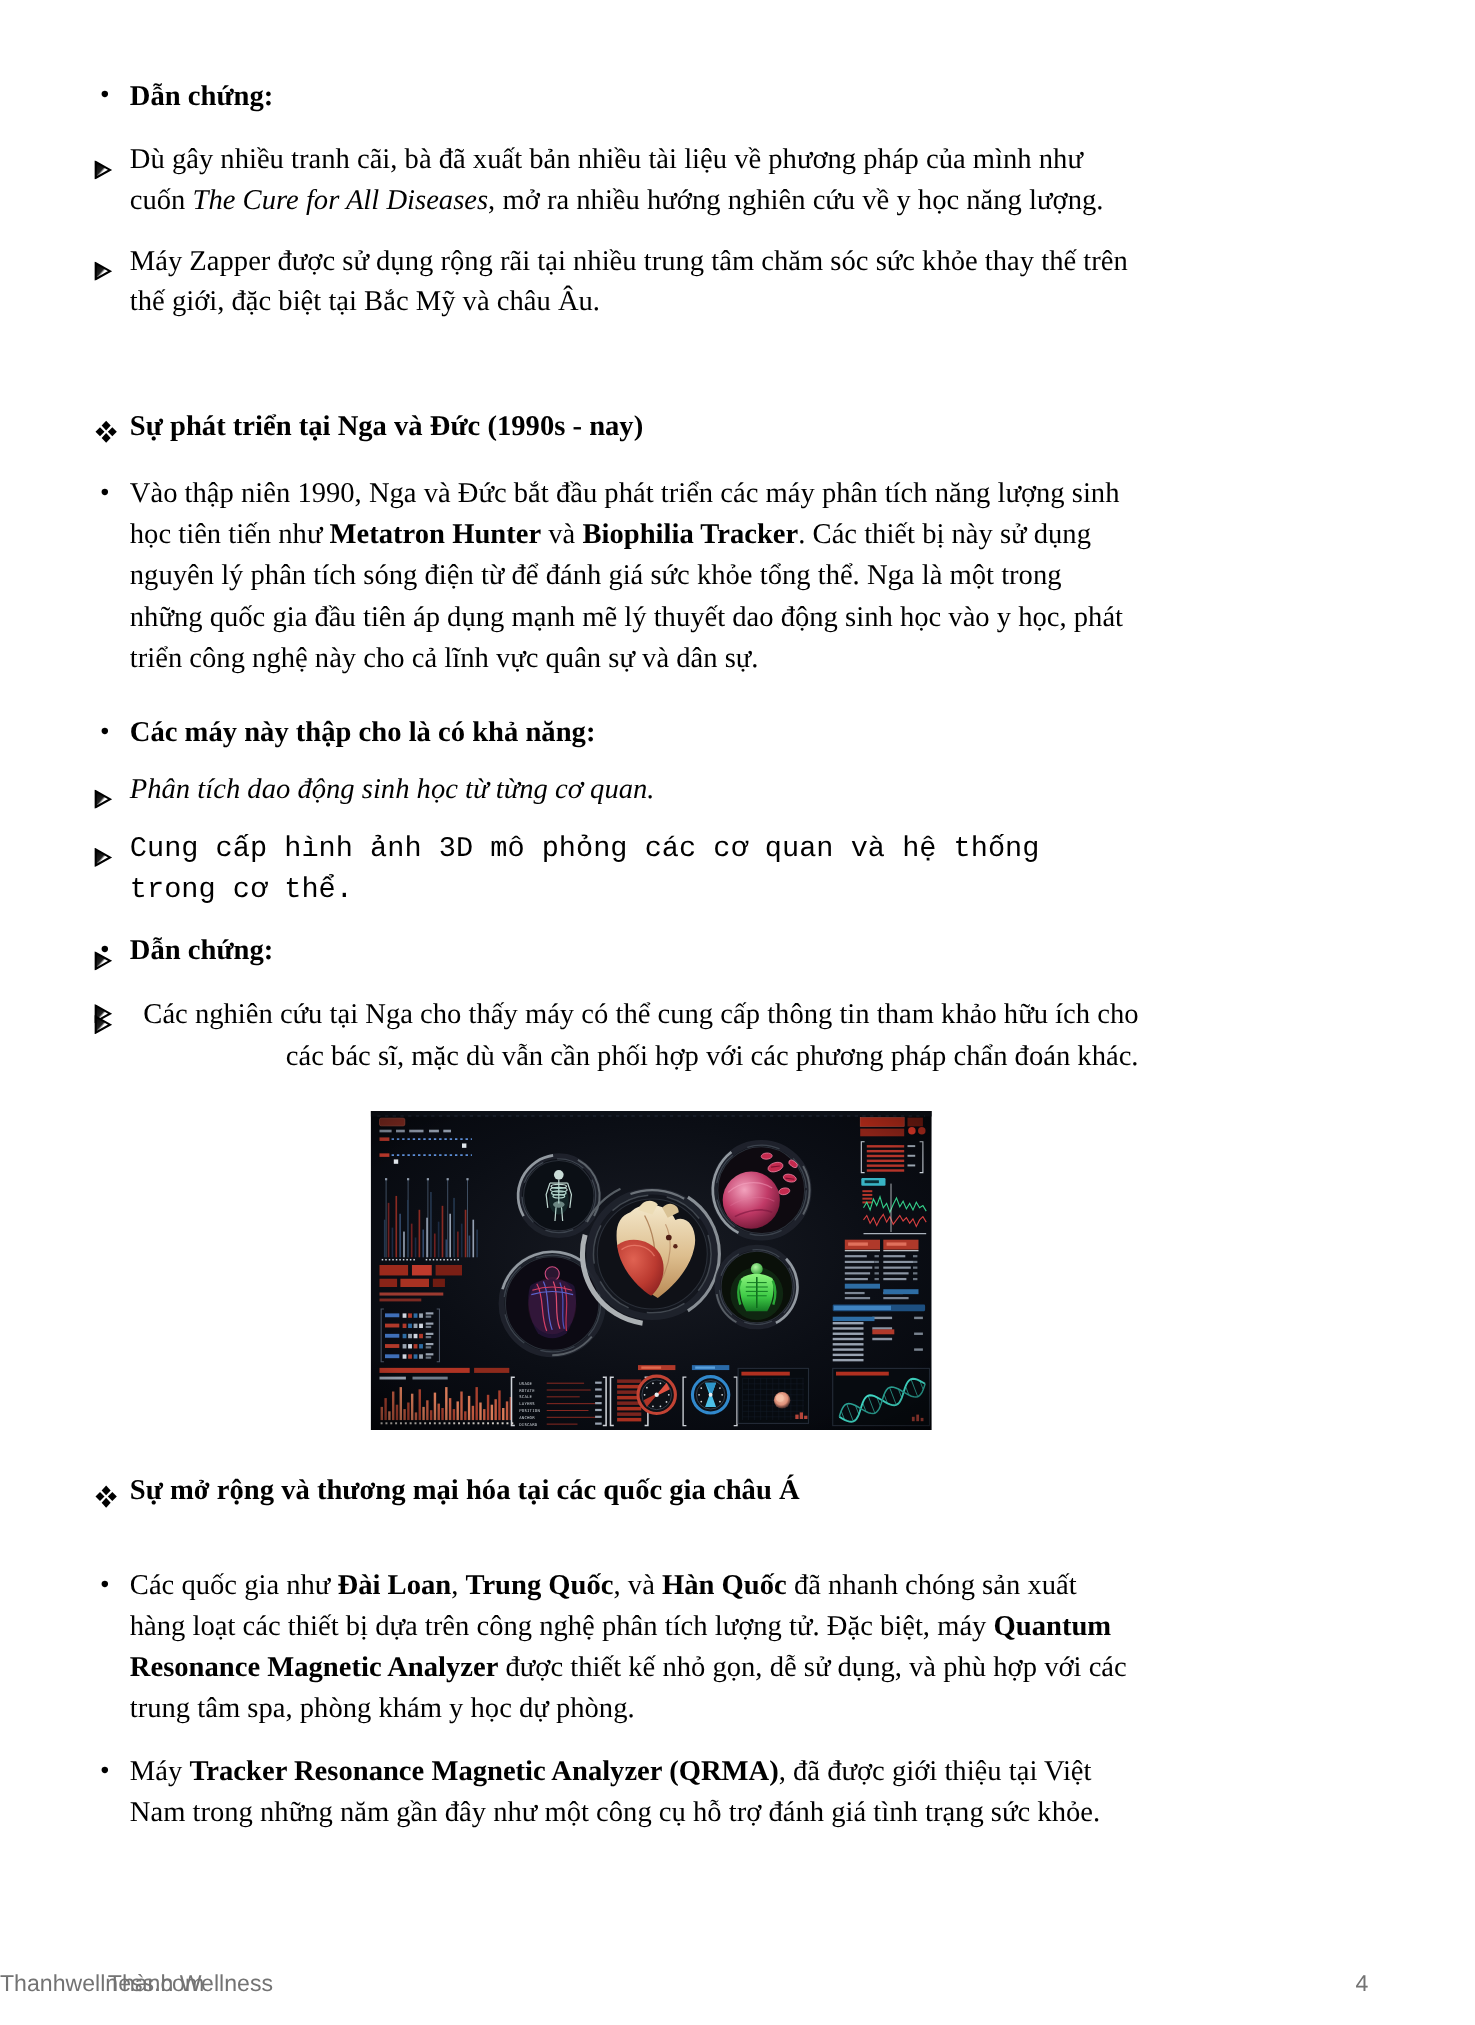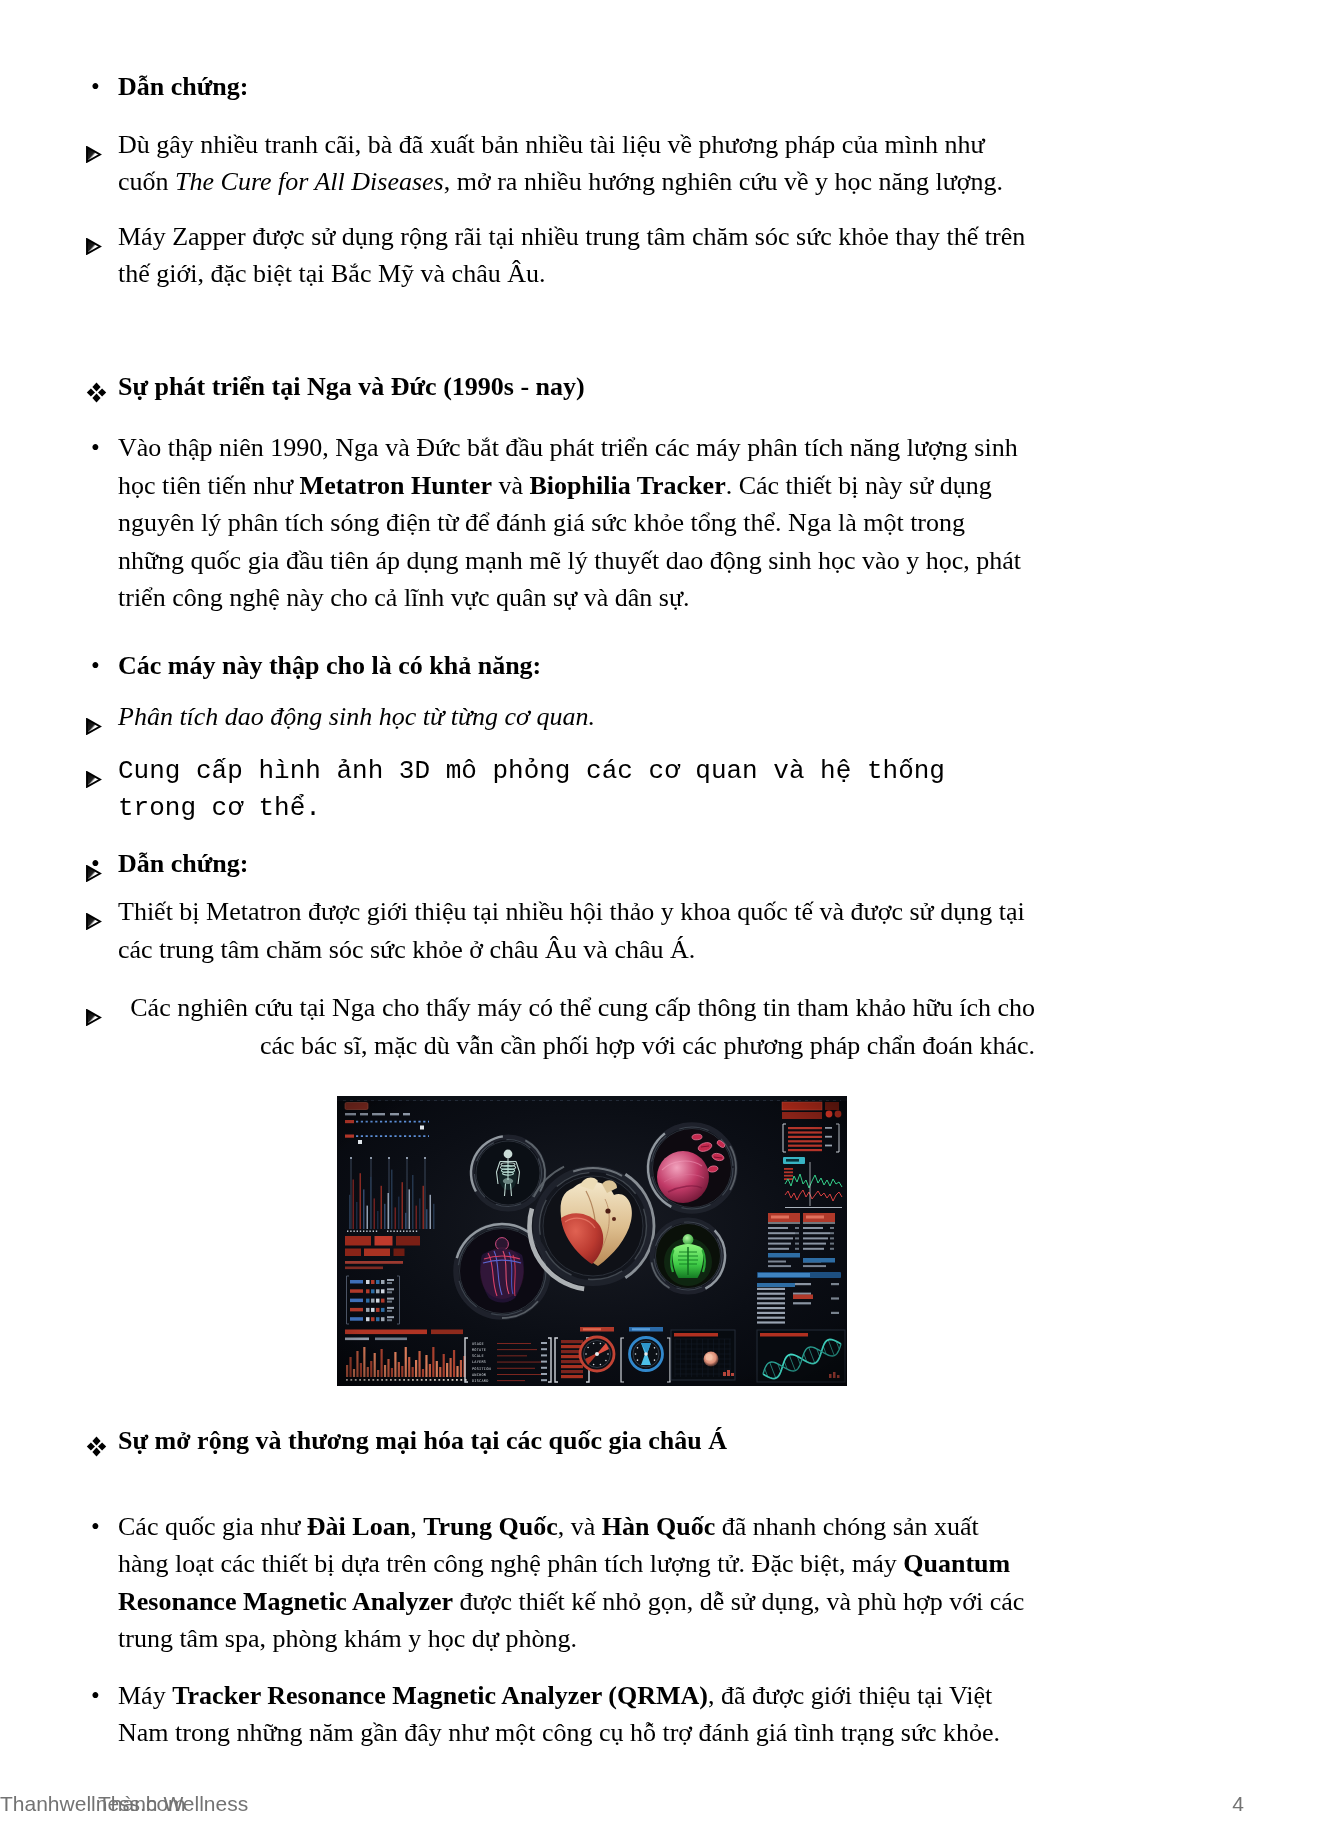--- a/index.html
+++ b/index.html
@@ -60,21 +60,21 @@
         </svg></span><span><span>Phân tích dao động sinh học từ từng cơ quan.</span></span></div>
     <div class="block arrow" style="margin-top: 17px; font-family: Liberation Mono, monospace;"><span class="mk mka"><svg viewBox="0 0 17 17">
           <path d="M2,1.2 L15,8.5 L2,15.8 Z" fill="url(#arrowGrad)" stroke="#000" stroke-width="1.9" stroke-linejoin="miter"></path>
         </svg></span><span><span>Cung cấp hình ảnh 3D mô phỏng các cơ quan và hệ thống trong cơ thể.</span></span></div>
     <div class="block arrow" style="margin-top: 17px;"><span class="mk mka"><svg viewBox="0 0 17 17">
           <path d="M2,1.2 L15,8.5 L2,15.8 Z" fill="url(#arrowGrad)" stroke="#000" stroke-width="1.9" stroke-linejoin="miter"></path>
         </svg></span></div>
     <div class="block bullet" style="margin-top: 13px;"><span class="mk mkb">•</span><span><span class="b">Dẫn chứng:</span></span></div>
     <div class="block arrow" style="margin-top: 11px;"><span class="mk mka"><svg viewBox="0 0 17 17">
           <path d="M2,1.2 L15,8.5 L2,15.8 Z" fill="url(#arrowGrad)" stroke="#000" stroke-width="1.9" stroke-linejoin="miter"></path>
-        </svg></span><span><span>Thiết bị Metatron được giới thiệu tại nhiều hội thảo y khoa quốc tế và được sử dụng tại các trung tâm chăm sóc sức khỏe ở châu Âu và châu Á.</span></span></div>
+        </svg></span></div>
     <div class="block arrow" style="margin-top: 21px; text-align: right;"><span class="mk mka"><svg viewBox="0 0 17 17">
           <path d="M2,1.2 L15,8.5 L2,15.8 Z" fill="url(#arrowGrad)" stroke="#000" stroke-width="1.9" stroke-linejoin="miter"></path>
         </svg></span><span><span>Các nghiên cứu tại Nga cho thấy máy có thể cung cấp thông tin tham khảo hữu ích cho các bác sĩ, mặc dù vẫn cần phối hợp với các phương pháp chẩn đoán khác.</span></span></div>
     <div class="block figure-block" style="margin-top: 32px;">
 <svg width="510" height="290" viewBox="0 0 510 290" xmlns="http://www.w3.org/2000/svg">
   <defs>
     <radialGradient id="dbg" cx="50%" cy="45%" r="75%">
       <stop offset="0%" stop-color="#181b23"></stop>
             <stop offset="55%" stop-color="#0b0e15"></stop>
             <stop offset="100%" stop-color="#04060b"></stop>

